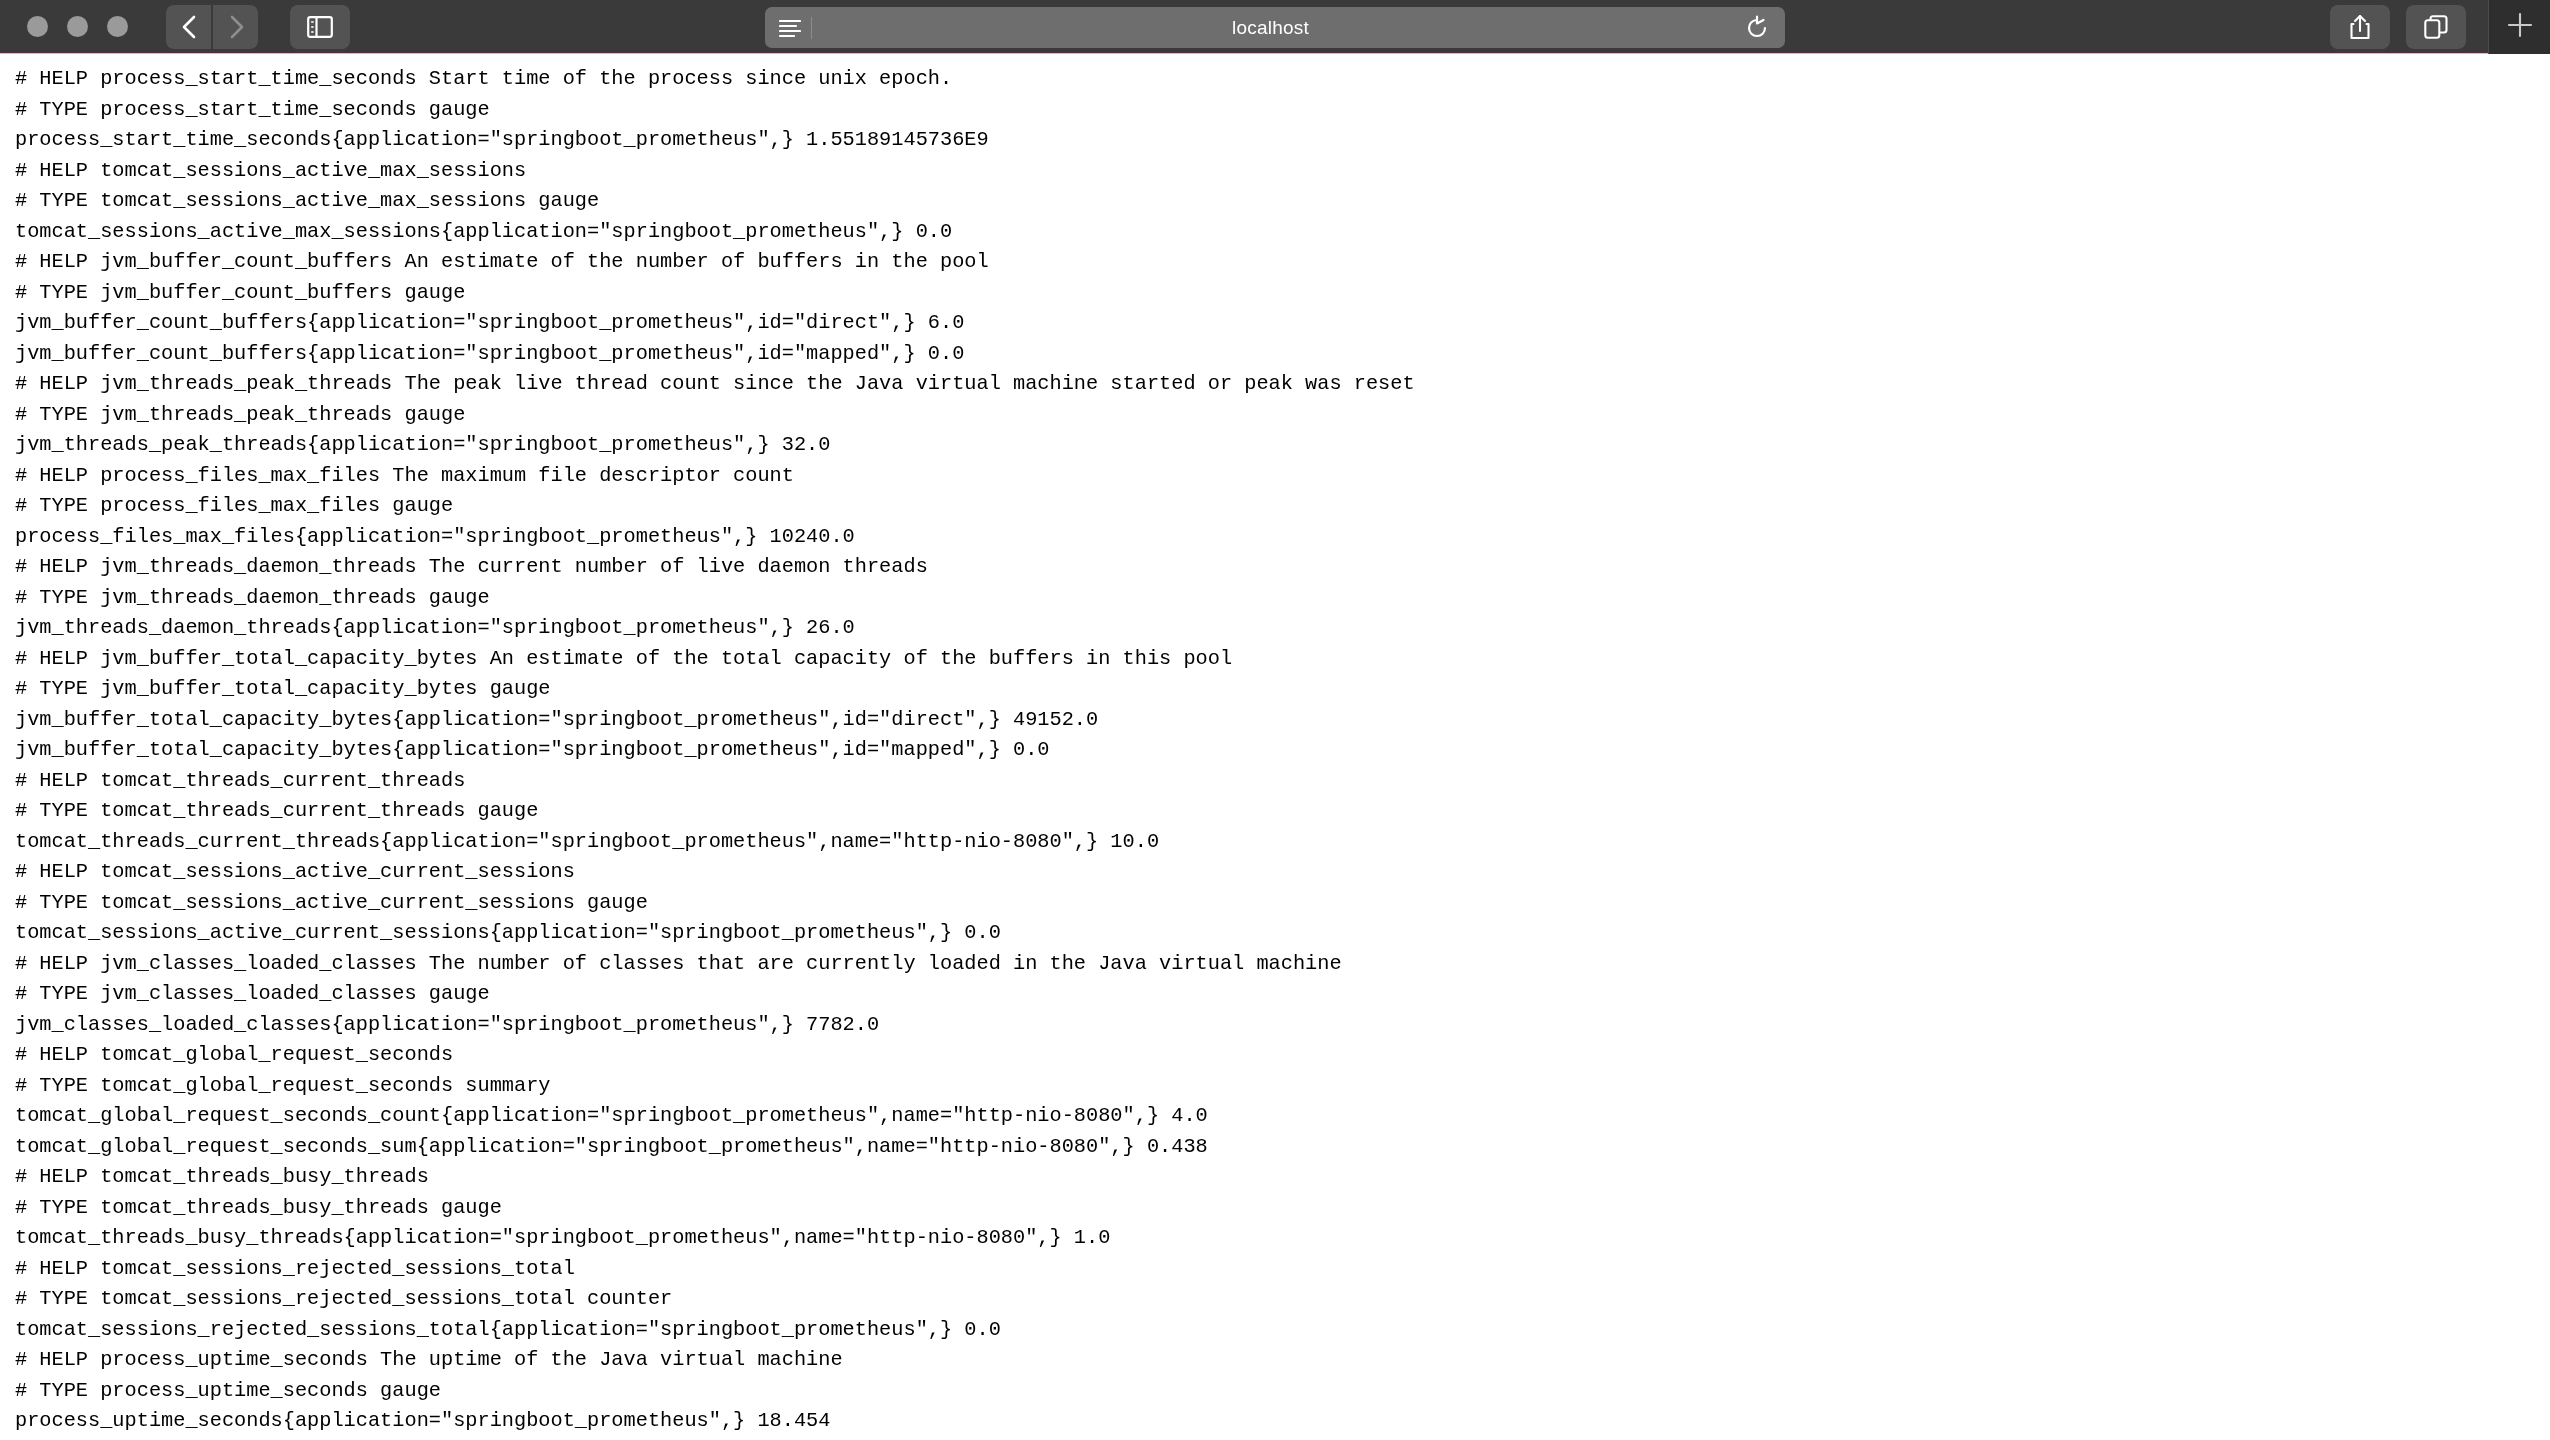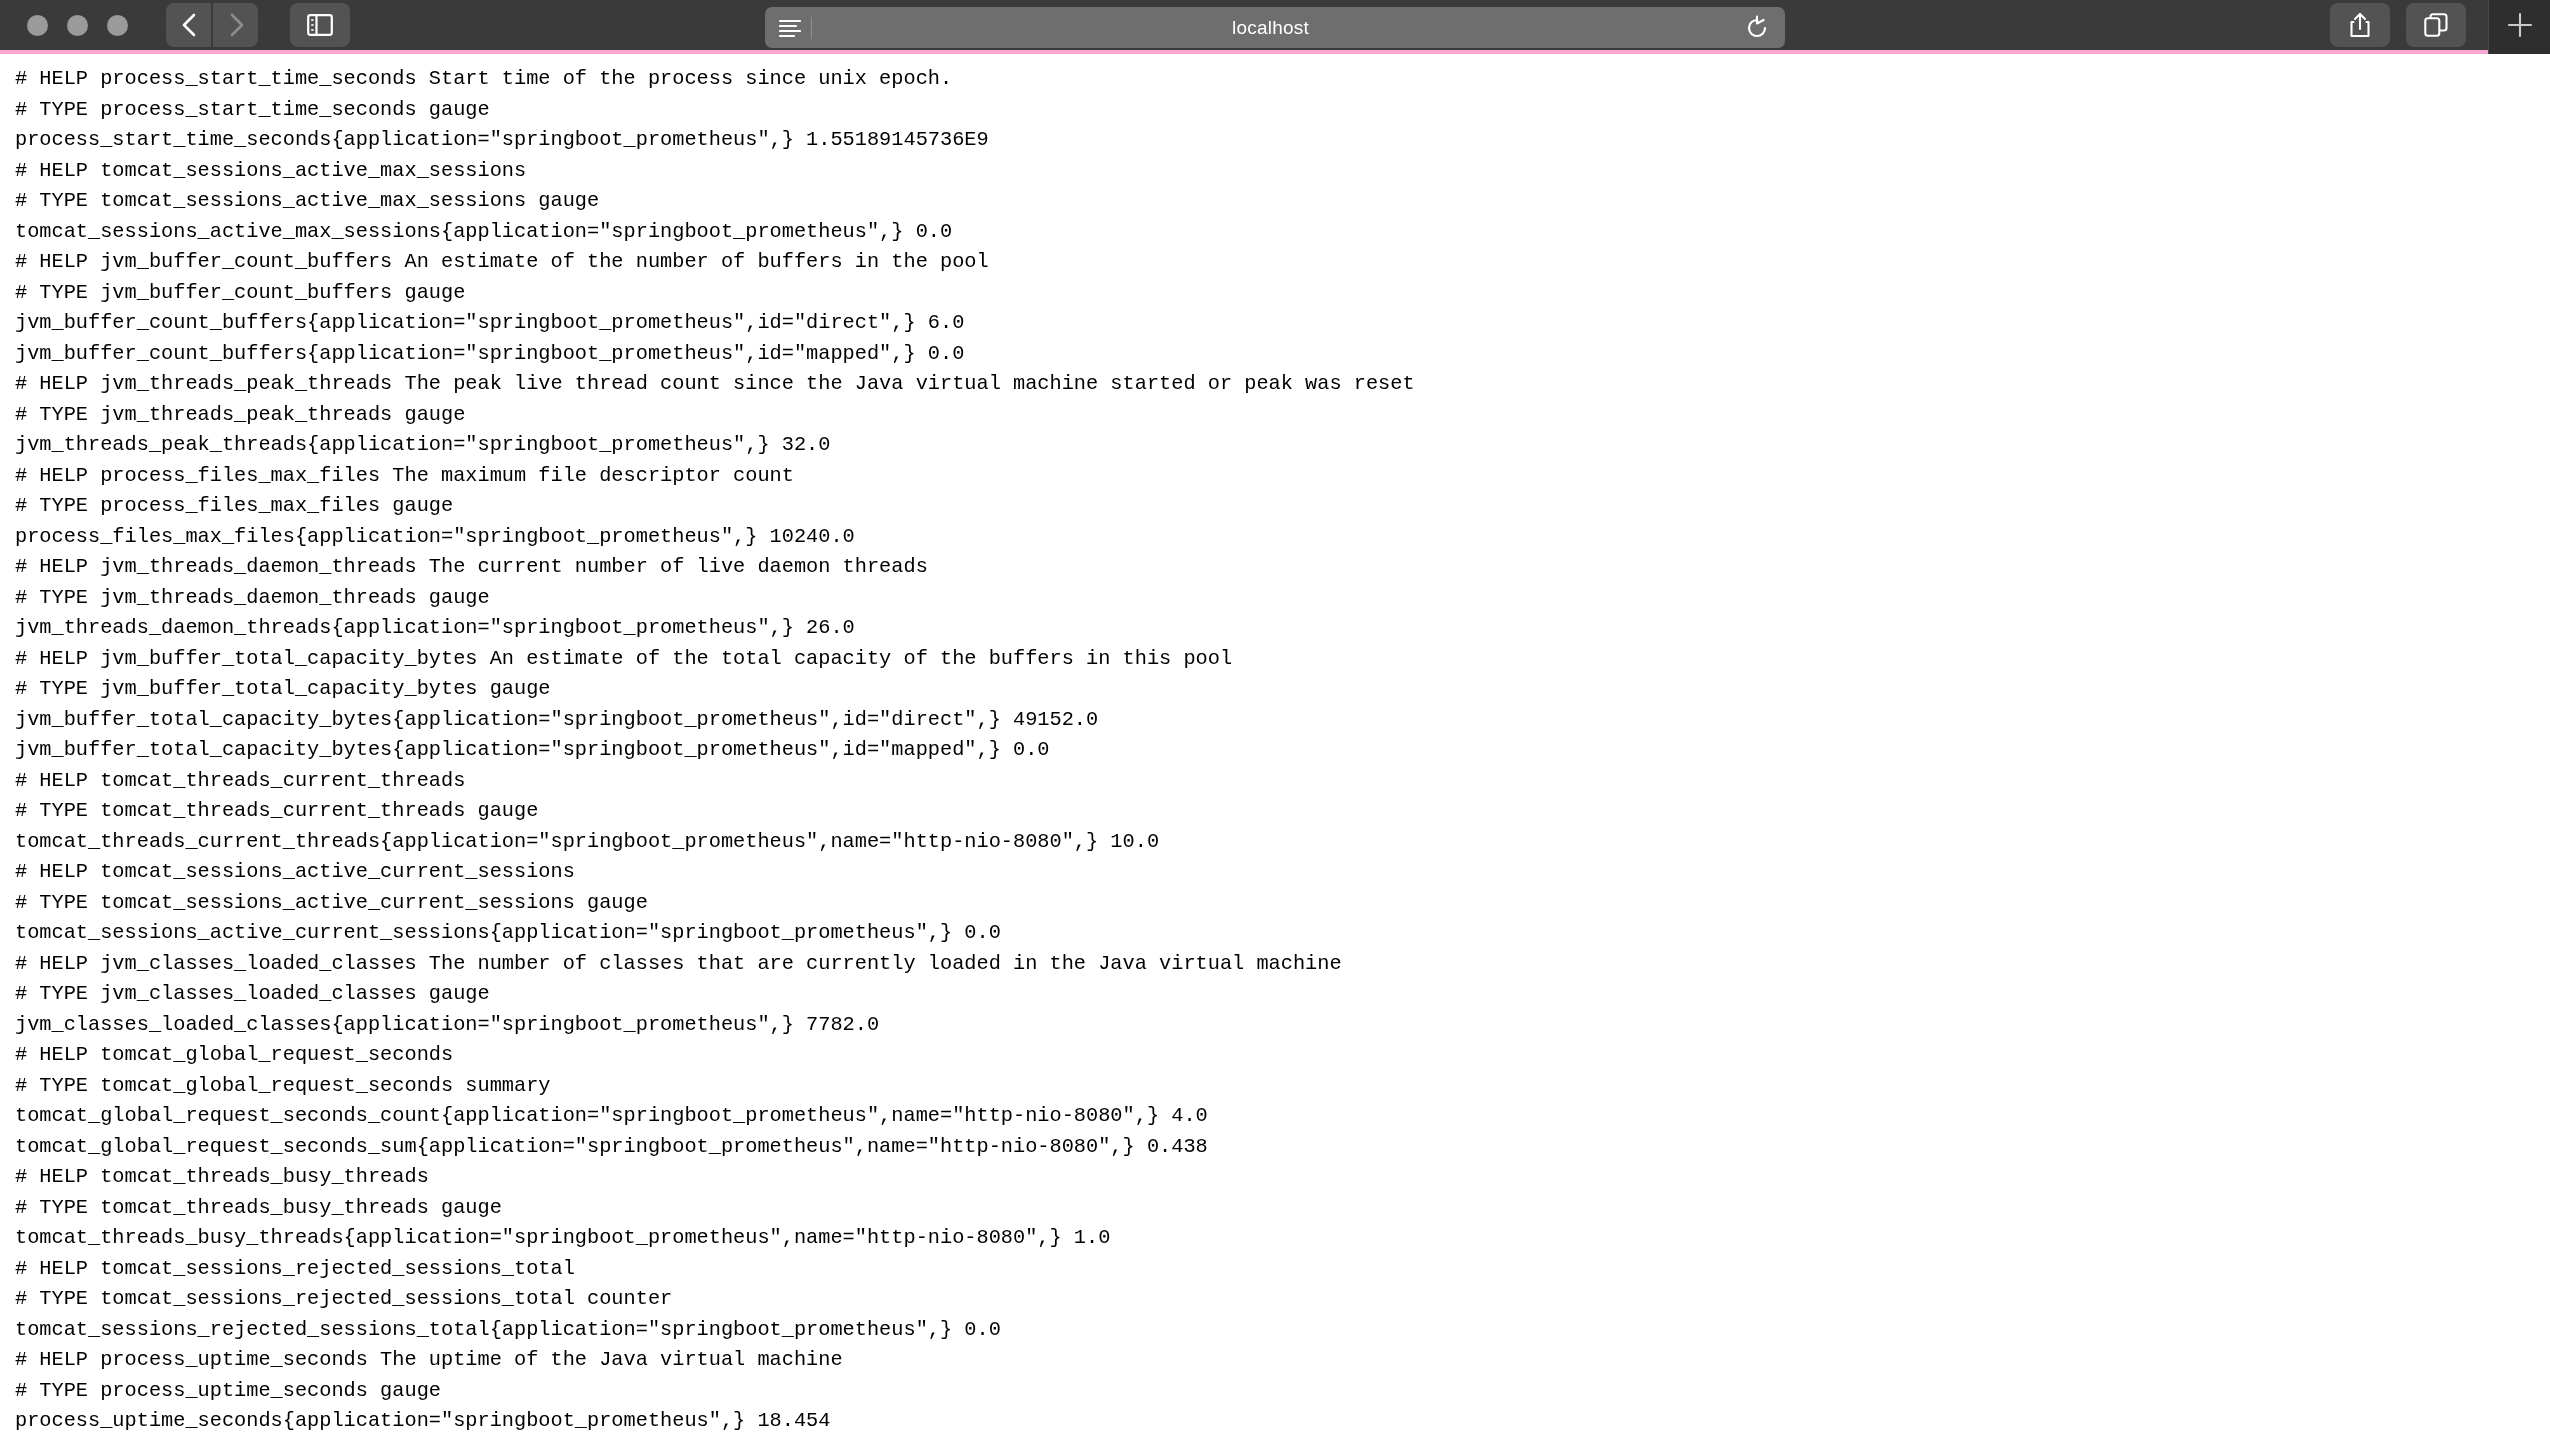--- a/index.html
+++ b/index.html
@@ -12,21 +12,21 @@
   }
 
   
   #browser-chrome {
     position: relative;
     width: 2550px;
     height: 54px;
     background: #3a3a3a;
     display: flex;
     align-items: center;
-    border-bottom: 4px solid #f9a8d4;
+    border-bottom: 1px solid #f9a8d4;
   }
 
   
   .traffic-lights {
     display: flex;
     align-items: center;
     gap: 19px;
     padding-left: 27px;
   }
   .light {

